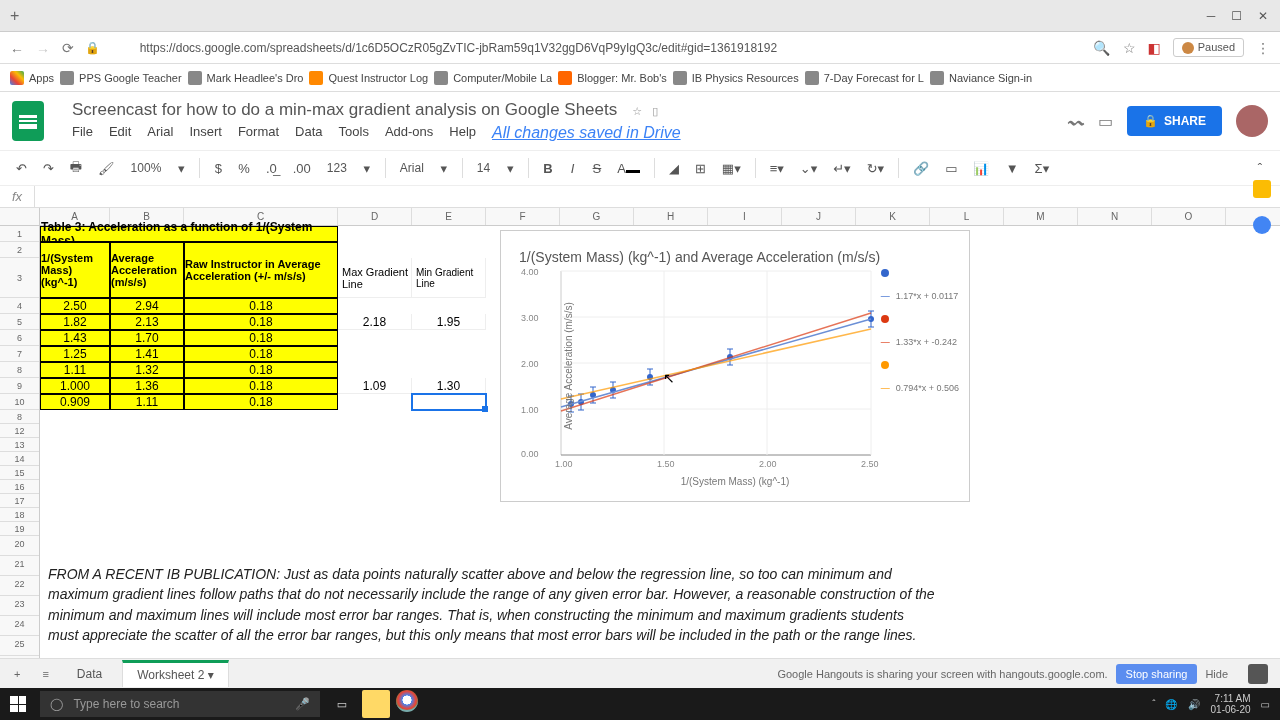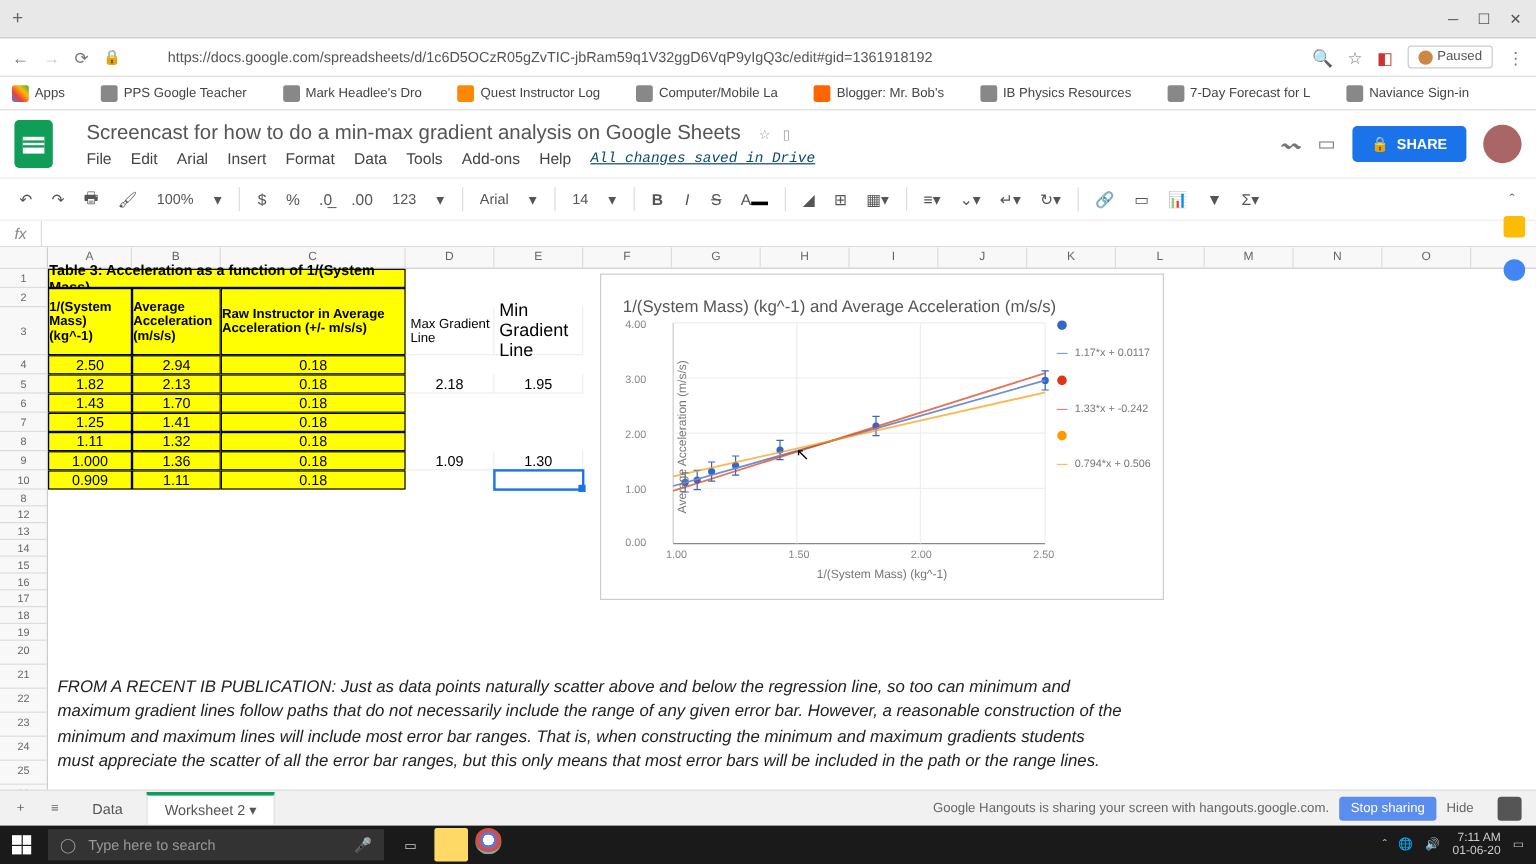--- a/index.html
+++ b/index.html
@@ -14,34 +14,34 @@
 .win-controls { margin-left: auto; display: flex; gap: 16px; padding: 0 12px; color: #555; font-size: 12px; }
 
 .addr-bar { height: 32px; display: flex; align-items: center; gap: 12px; padding: 0 10px; border-bottom: 1px solid #ddd; }
 .addr-icon { color: #777; font-size: 14px; cursor: pointer; }
 .lock-icon { color: #555; font-size: 12px; }
 .url { flex: 1; color: #555; font-size: 12px; padding-left: 27px; }
 .addr-right { display: flex; gap: 12px; align-items: center; }
 .paused-btn { border: 1px solid #ccc; border-radius: 3px; padding: 2px 8px; font-size: 11px; color: #555; }
 .user-dot { width: 18px; height: 18px; border-radius: 50%; background: #c84; }
 
-.bookmarks { height: 28px; display: flex; align-items: center; gap: 30px; padding: 0 10px; border-bottom: 1px solid #ddd; font-size: 11px; color: #444; }
+.bookmarks { height: 28px; display: flex; align-items: center; gap: 6px; padding: 0 10px; border-bottom: 1px solid #ddd; font-size: 11px; color: #444; }
 .bk-item { display: flex; align-items: center; gap: 5px; cursor: pointer; }
 .bk-fav { width: 14px; height: 14px; background: #888; border-radius: 2px; }
 
 
 .sheets-header { display: flex; align-items: center; padding: 8px 12px; gap: 8px; }
 .sheets-logo { width: 32px; height: 40px; background: #0f9d58; border-radius: 4px; position: relative; }
 .sheets-logo::after { content: ''; position: absolute; top: 14px; left: 7px; width: 18px; height: 14px; background: #fff; }
 .sheets-logo::before { content: ''; position: absolute; top: 17px; left: 7px; width: 18px; height: 2px; background: #0f9d58; z-index: 1; box-shadow: 0 4px 0 #0f9d58; }
 .doc-area { flex: 1; margin-left: 20px; }
 .doc-title { font-size: 17px; color: #555; }
 .title-icons { display: inline-flex; gap: 10px; margin-left: 12px; color: #999; }
 .menubar { display: flex; gap: 16px; font-size: 13px; color: #444; margin-top: 4px; }
-.menubar .saved { color: #0c4a6e; text-decoration: underline; font-style: italic; font-size: 12px; font-family: Liberation Mono, monospace; }
+.menubar .saved { color: #3b82f6; text-decoration: underline; font-style: italic; font-size: 16px; }
 .header-right { display: flex; align-items: center; gap: 14px; }
 .hdr-icon { color: #777; font-size: 16px; }
 .share-btn { background: #1a73e8; color: #fff; font-weight: bold; font-size: 12px; padding: 8px 16px; border-radius: 4px; display: flex; align-items: center; gap: 6px; }
 .avatar { width: 32px; height: 32px; border-radius: 50%; background: #a66; }
 
 
 .toolbar { height: 36px; border-top: 1px solid #eee; border-bottom: 1px solid #eee; display: flex; align-items: center; padding: 0 10px; gap: 4px; }
 .tb-btn { padding: 4px 6px; color: #555; font-size: 13px; cursor: pointer; min-width: 20px; text-align: center; }
 .tb-sep { width: 1px; height: 20px; background: #ddd; margin: 0 4px; }
 .tb-text { font-size: 12px; color: #555; padding: 0 6px; }
@@ -306,21 +306,21 @@
       <div class="row-h small">27</div>
     </div>
     <div class="cells">
 
       <div class="cell yellow hdr-cell" style="left:0;top:0;width:298px;height:16px">Table 3:  Acceleration as a function of 1/(System Mass)</div>
 
       <div class="cell yellow hdr-cell" style="left:0;top:16px;width:70px;height:56px;font-size:11px;flex-direction:column;justify-content:center">1/(System Mass) (kg^-1)</div>
       <div class="cell yellow hdr-cell" style="left:70px;top:16px;width:74px;height:56px;font-size:11px">Average Acceleration (m/s/s)</div>
       <div class="cell yellow hdr-cell" style="left:144px;top:16px;width:154px;height:56px;font-size:11px">Raw Instructor in Average Acceleration (+/- m/s/s)</div>
       <div class="cell" style="left:298px;top:32px;width:74px;height:40px;font-size:11px;text-align:left;justify-content:flex-start;padding-left:4px">Max Gradient Line</div>
-      <div class="cell" style="left:372px;top:32px;width:74px;height:40px;font-size:15px;text-align:left;justify-content:flex-start;padding-left:4px">Min Gradient Line</div>
+      <div class="cell" style="left:372px;top:32px;width:74px;height:40px;font-size:10px;text-align:left;justify-content:flex-start;padding-left:4px">Min Gradient Line</div>
 
       <div class="cell yellow" style="left:0;top:72px;width:70px;height:16px">2.50</div>
       <div class="cell yellow" style="left:70px;top:72px;width:74px;height:16px">2.94</div>
       <div class="cell yellow" style="left:144px;top:72px;width:154px;height:16px">0.18</div>
       <div class="cell yellow" style="left:0;top:88px;width:70px;height:16px">1.82</div>
       <div class="cell yellow" style="left:70px;top:88px;width:74px;height:16px">2.13</div>
       <div class="cell yellow" style="left:144px;top:88px;width:154px;height:16px">0.18</div>
       <div class="cell" style="left:298px;top:88px;width:74px;height:16px">2.18</div>
       <div class="cell" style="left:372px;top:88px;width:74px;height:16px">1.95</div>
       <div class="cell yellow" style="left:0;top:104px;width:70px;height:16px">1.43</div>

